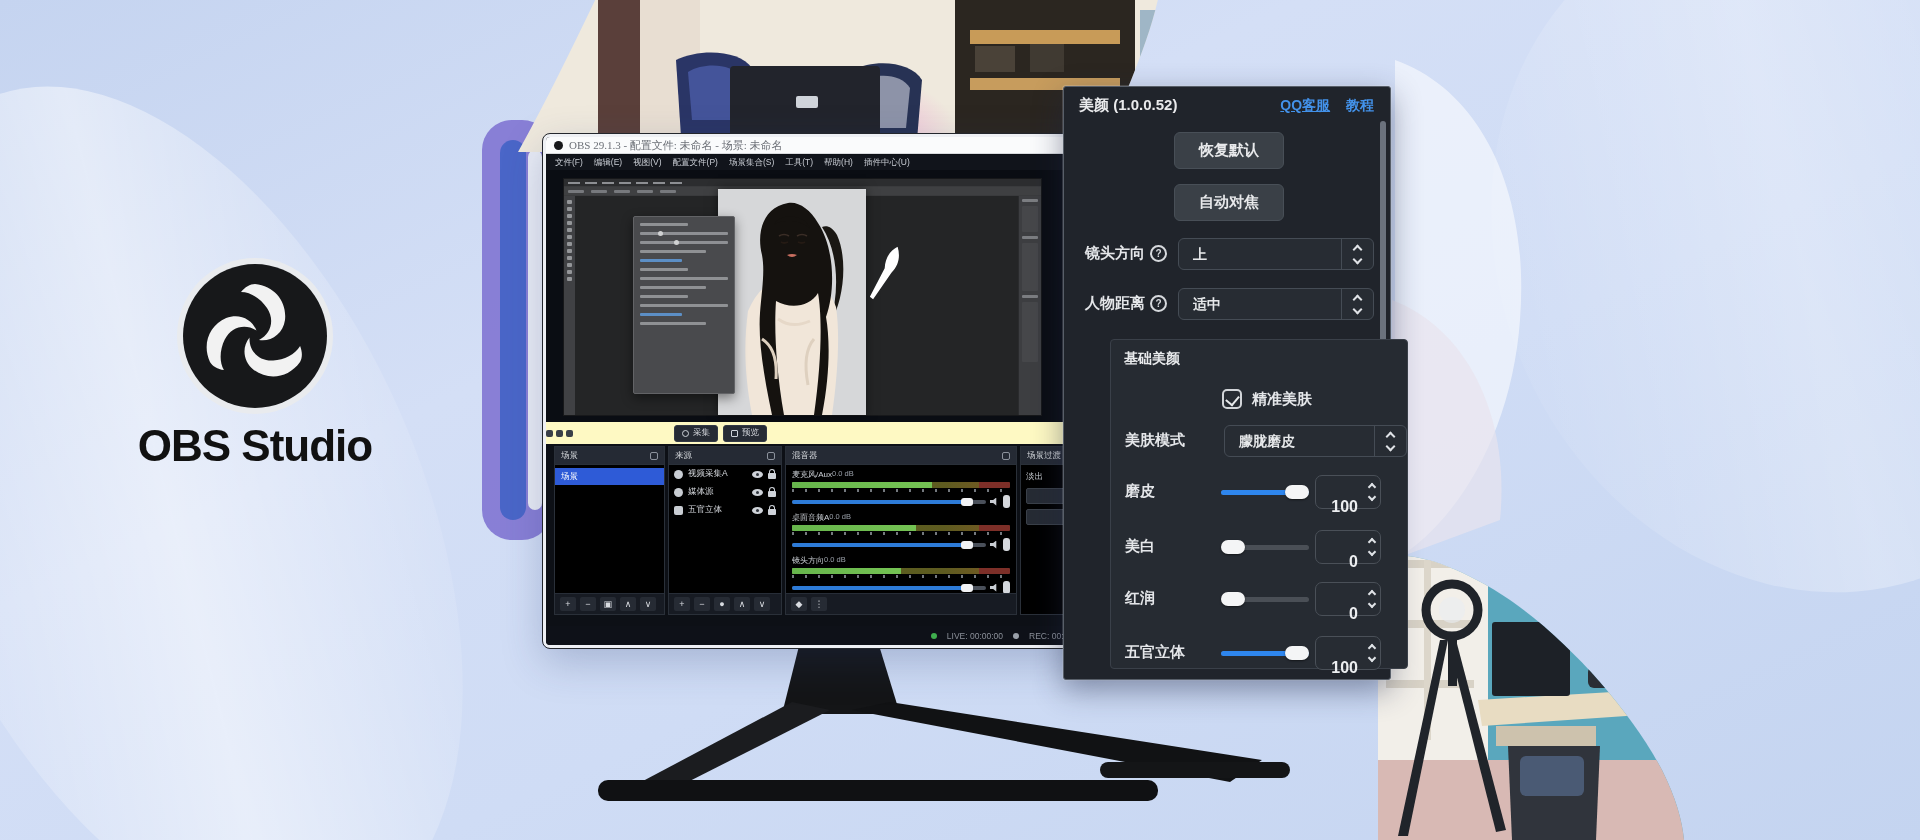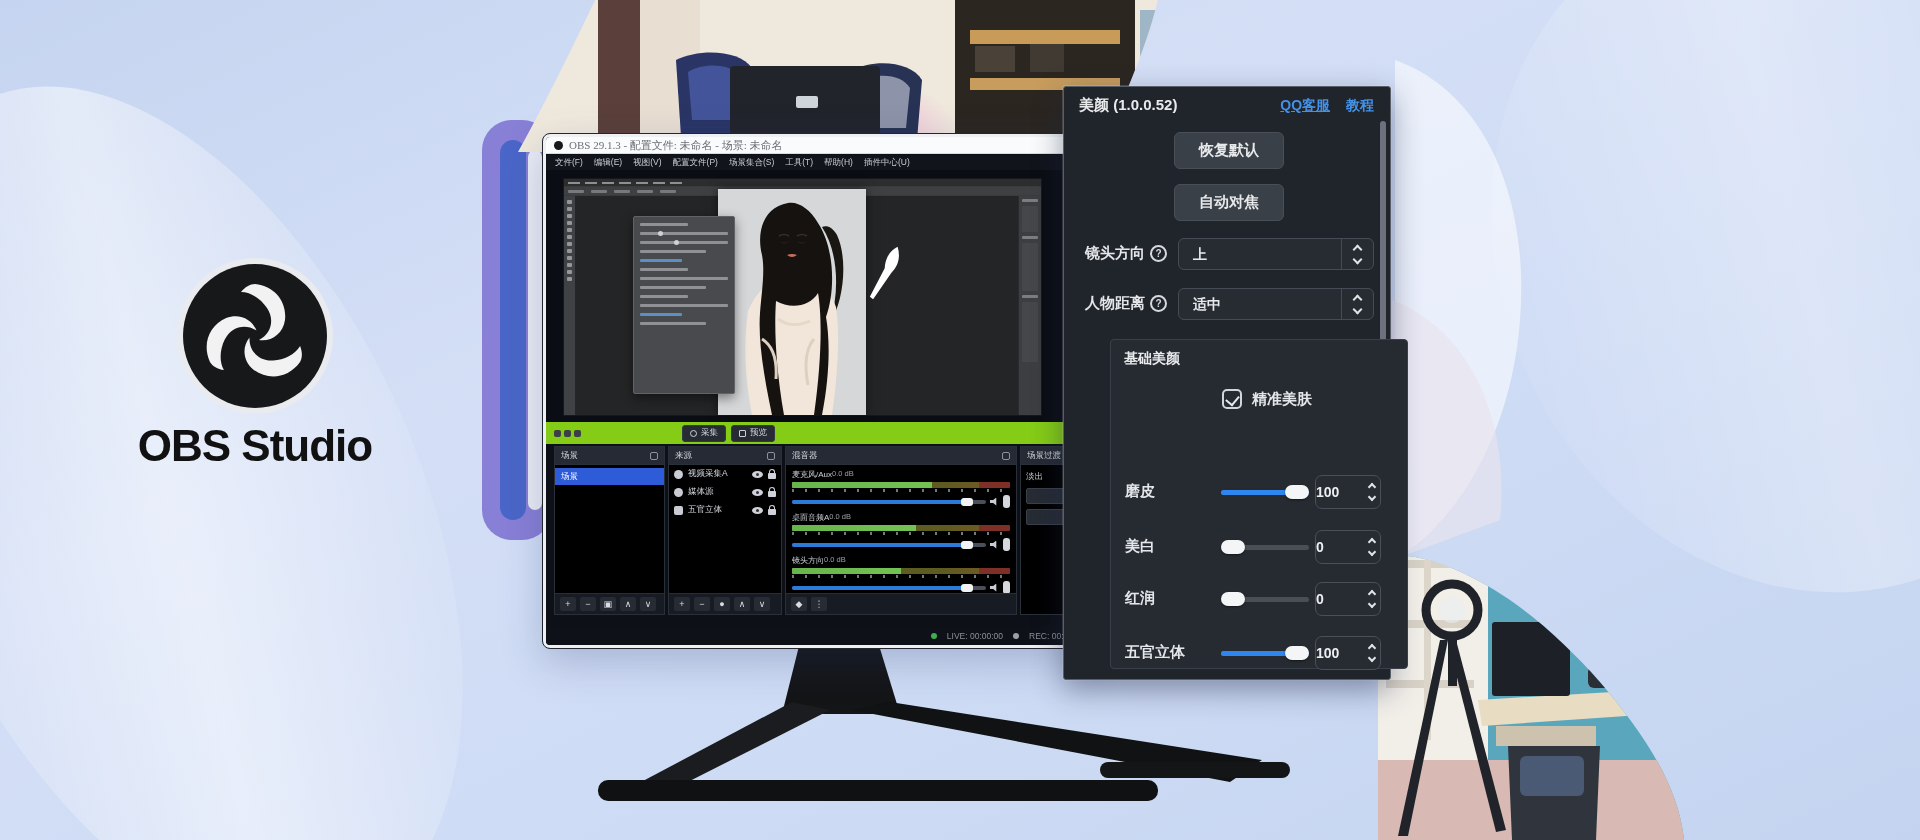--- a/index.html
+++ b/index.html
@@ -31,21 +31,21 @@
   #psphoto{position:absolute;left:143px;top:-7px;width:148px;height:226px;background:#d6d7d9;box-shadow:0 0 10px rgba(0,0,0,.5);}
   #psdialog{position:absolute;left:58px;top:20px;width:102px;height:178px;background:#494a4d;border:1px solid #626366;border-radius:2px;box-shadow:0 4px 12px rgba(0,0,0,.45);padding:6px 6px;box-sizing:border-box;}
   #psdialog .dl{height:3px;background:#9b9da1;border-radius:1px;margin:6px 0;opacity:.85;}
   #psdialog .dl.short{width:55%;} #psdialog .dl.mid{width:75%;} #psdialog .dl.blue{background:#5f9bdc;width:48%;}
   #psdialog .knob{position:absolute;width:5px;height:5px;border-radius:50%;background:#e8e9ea;}
   #psright{position:absolute;right:0;top:17px;width:22px;bottom:0;background:#3d3e41;border-left:1px solid #2a2b2d;}
   #psright .pr{margin:4px 3px;height:26px;background:#46474a;border-radius:1px;}
   #psright .prl{margin:3px 3px;height:3px;background:#8b8d91;border-radius:1px;opacity:.8;}
   #brush{position:absolute;left:293px;top:48px;transform:rotate(24deg);}
   
-  #tabrow{position:absolute;left:0;top:285px;right:0;height:22px;background:#84cc16;display:flex;align-items:center;gap:5px;padding-left:8px;}
+  #tabrow{position:absolute;left:0;top:285px;right:0;height:22px;background:#fef9c3;display:flex;align-items:center;gap:5px;}
   #tabrow .mini{display:flex;gap:3px;margin-right:96px;}
   #tabrow .mini i{width:7px;height:7px;border-radius:2px;background:#3a3f48;}
   .tabchip{display:flex;align-items:center;gap:4px;height:15px;padding:0 7px;background:#262b34;border:1px solid #333945;border-radius:3px;font-size:8.5px;color:#d4d7dc;}
   .tabchip .ti{width:7px;height:7px;border-radius:50%;border:1.5px solid #cfd3d9;box-sizing:border-box;}
   .tabchip .ti.sq{border-radius:1px;}
   
   .dock{position:absolute;top:309px;height:169px;background:#000000;border:1px solid #2a3039;box-sizing:border-box;}
   .dhead{height:17px;background:#252a34;display:flex;align-items:center;justify-content:space-between;padding:0 6px;font-size:8.5px;color:#d7dade;border-bottom:1px solid #2a3039;}
   .dhead .pop{width:8px;height:8px;border:1.5px solid #8c929c;border-radius:2px;box-sizing:border-box;}
   #dock-scenes{left:8px;width:111px;}
@@ -109,21 +109,21 @@
   #chkrow .clabel{position:absolute;left:141px;top:2px;font-size:15px;font-weight:bold;color:#e4e6e9;}
   #moderow{position:absolute;left:0;top:85px;height:32px;width:100%;}
   #moderow .plabel{left:14px;}
   #moderow .pselect{left:113px;width:183px;}
   .srow{position:absolute;left:0;width:100%;height:34px;}
   .srow .plabel{left:14px;top:7px;}
   .track{position:absolute;left:110px;top:15px;width:88px;height:5px;border-radius:3px;background:#4a4f56;}
   .track .fill{position:absolute;left:0;top:0;bottom:0;border-radius:3px;background:#2e86ee;}
   .track .handle{position:absolute;top:-5px;width:24px;height:14px;border-radius:7px;background:#f4f5f6;box-shadow:0 1px 2px rgba(0,0,0,.5);}
   .numbox{position:absolute;left:204px;top:0;width:66px;height:34px;background:#272c33;border:1px solid #4a5058;border-radius:7px;box-sizing:border-box;}
-  .numbox .nval{position:absolute;left:0;top:8px;width:42px;text-align:left;font-size:14px;font-weight:bold;color:#eceef0;}
+  .numbox .nval{position:absolute;left:0;top:22px;width:42px;text-align:right;font-size:16px;font-weight:bold;color:#eceef0;}
   .numbox .nspin{position:absolute;right:5px;top:0;bottom:0;display:flex;flex-direction:column;justify-content:center;gap:4px;}
   .numbox .chev{width:6px;height:6px;}
 </style>
 </head>
 <body>
 
 <div id="stage">
 
   <div class="streak" style="left:-80px;top:60px;width:500px;height:900px;"></div>
   <div class="streak" style="left:1500px;top:-100px;width:600px;height:700px;opacity:.6;"></div>
@@ -522,20 +522,30 @@
     <div id="group">
       <div class="gtitle">基础美颜</div>
 
       <div id="chkrow">
         <span id="chkbox">
             <span class="mark"></span>
           </span>
         <span class="clabel">精准美肤</span>
       </div>
 
+      <div id="moderow">
+        <span class="plabel">美肤模式</span>
+        <div class="pselect">
+          <span class="val">朦胧磨皮</span>
+          <span class="spin">
+              <span class="chev up"></span>
+              <span class="chev dn"></span>
+            </span>
+        </div>
+      </div>
 
       <div class="srow" style="top:135px;">
         <span class="plabel">磨皮</span>
         <div class="track">
           <div class="fill" style="width: 100%;"></div>
           <div class="handle" style="left: calc(100% - 24px);"></div>
         </div>
         <div class="numbox">
           <span class="nval">100</span>
           <span class="nspin">

